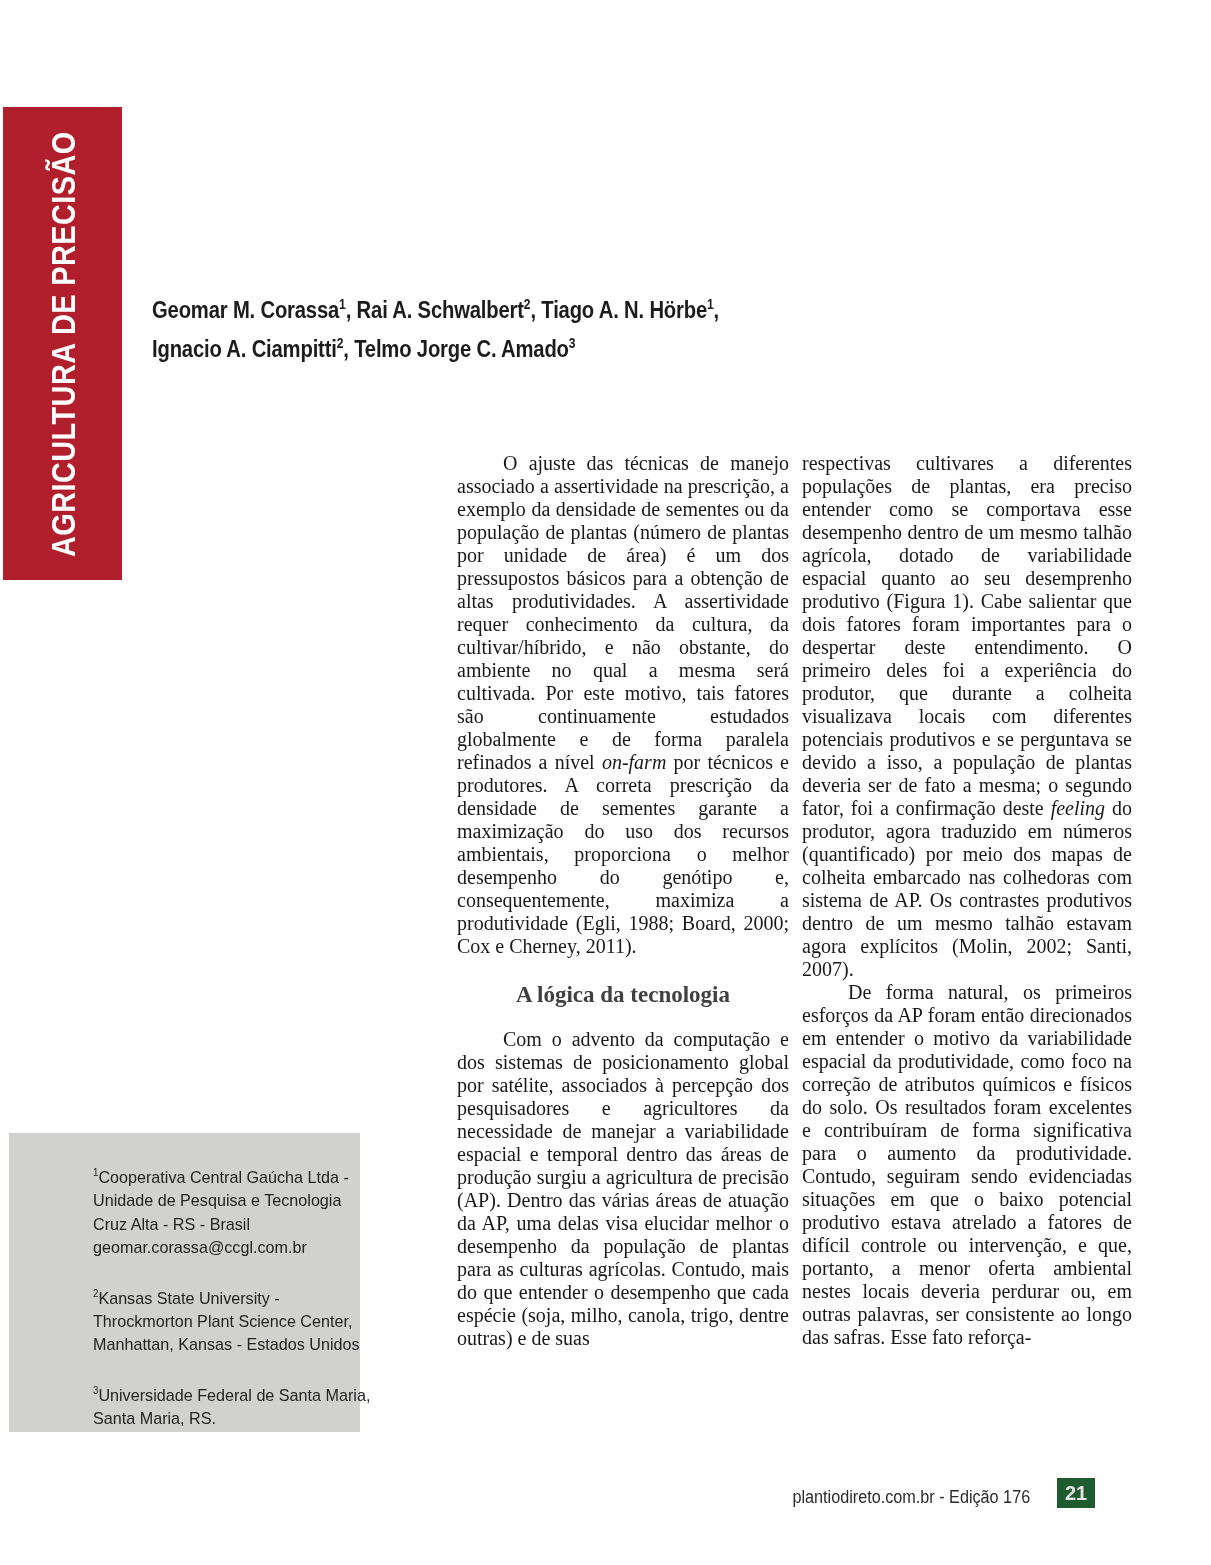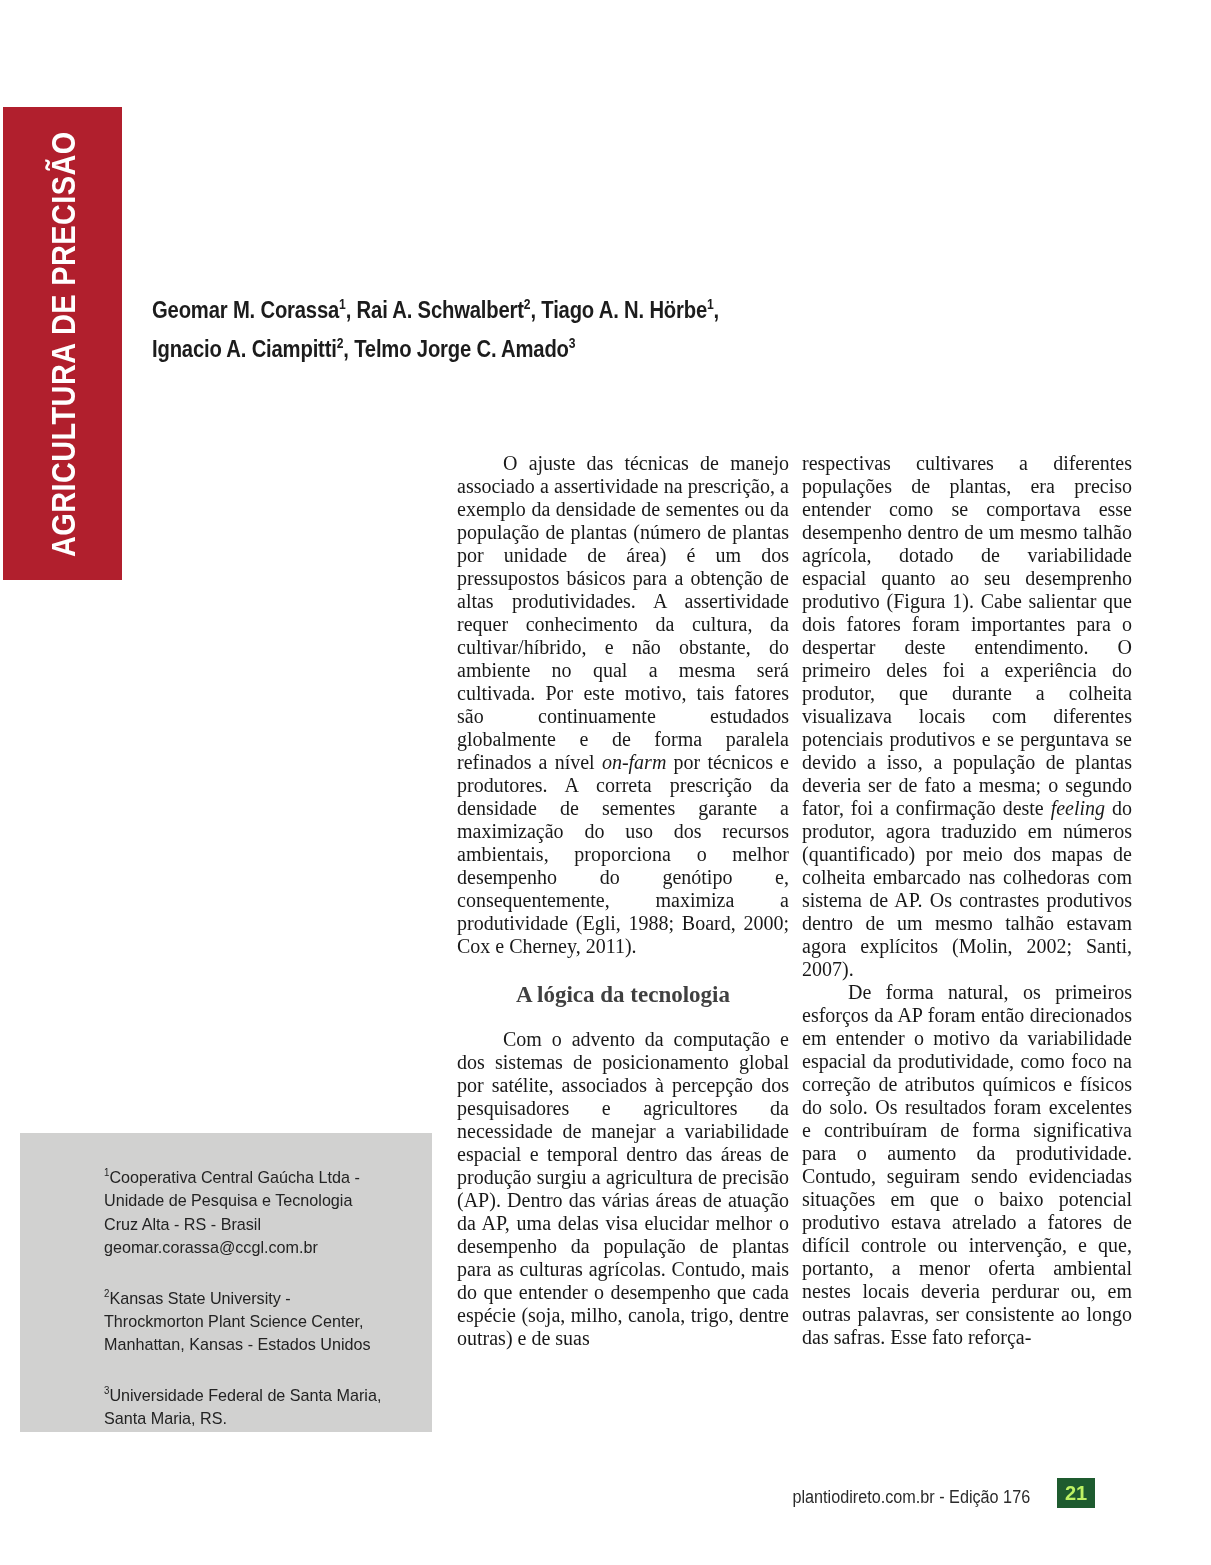--- a/index.html
+++ b/index.html
@@ -82,22 +82,22 @@
     font-size: 23px;
     font-weight: 700;
     text-align: center;
     margin: 24px 0 20px 0;
     color: #404040;
   }
 
   
   .affil-box {
     position: absolute;
-    left: 20px; top: 1133px;
-    width: 412px; height: 299px;
+    left: 9px; top: 1133px;
+    width: 351px; height: 299px;
     background: #D1D1D0;
     box-sizing: border-box;
     padding: 28px 18px 12px 84px;
   }
   .affil-box p {
     margin: 0 0 22px 0;
     font-size: 17px;
     line-height: 23.5px;
     color: #232323;
     transform: scaleX(0.95);
@@ -115,21 +115,21 @@
   .footer-text {
     font-size: 18px;
     color: #2b2b2b;
     white-space: nowrap;
     transform: scaleX(0.9);
     transform-origin: 100% 50%;
   }
   .page-badge {
     width: 38px; height: 30px;
     background: #1E5B2F;
-    color: #bef264;
+    color: #e5e5e5;
     font-weight: 700;
     font-size: 20px;
     display: flex; align-items: center; justify-content: center;
   }
 </style>
 </head>
 <body>
 
 <div class="page">
 

